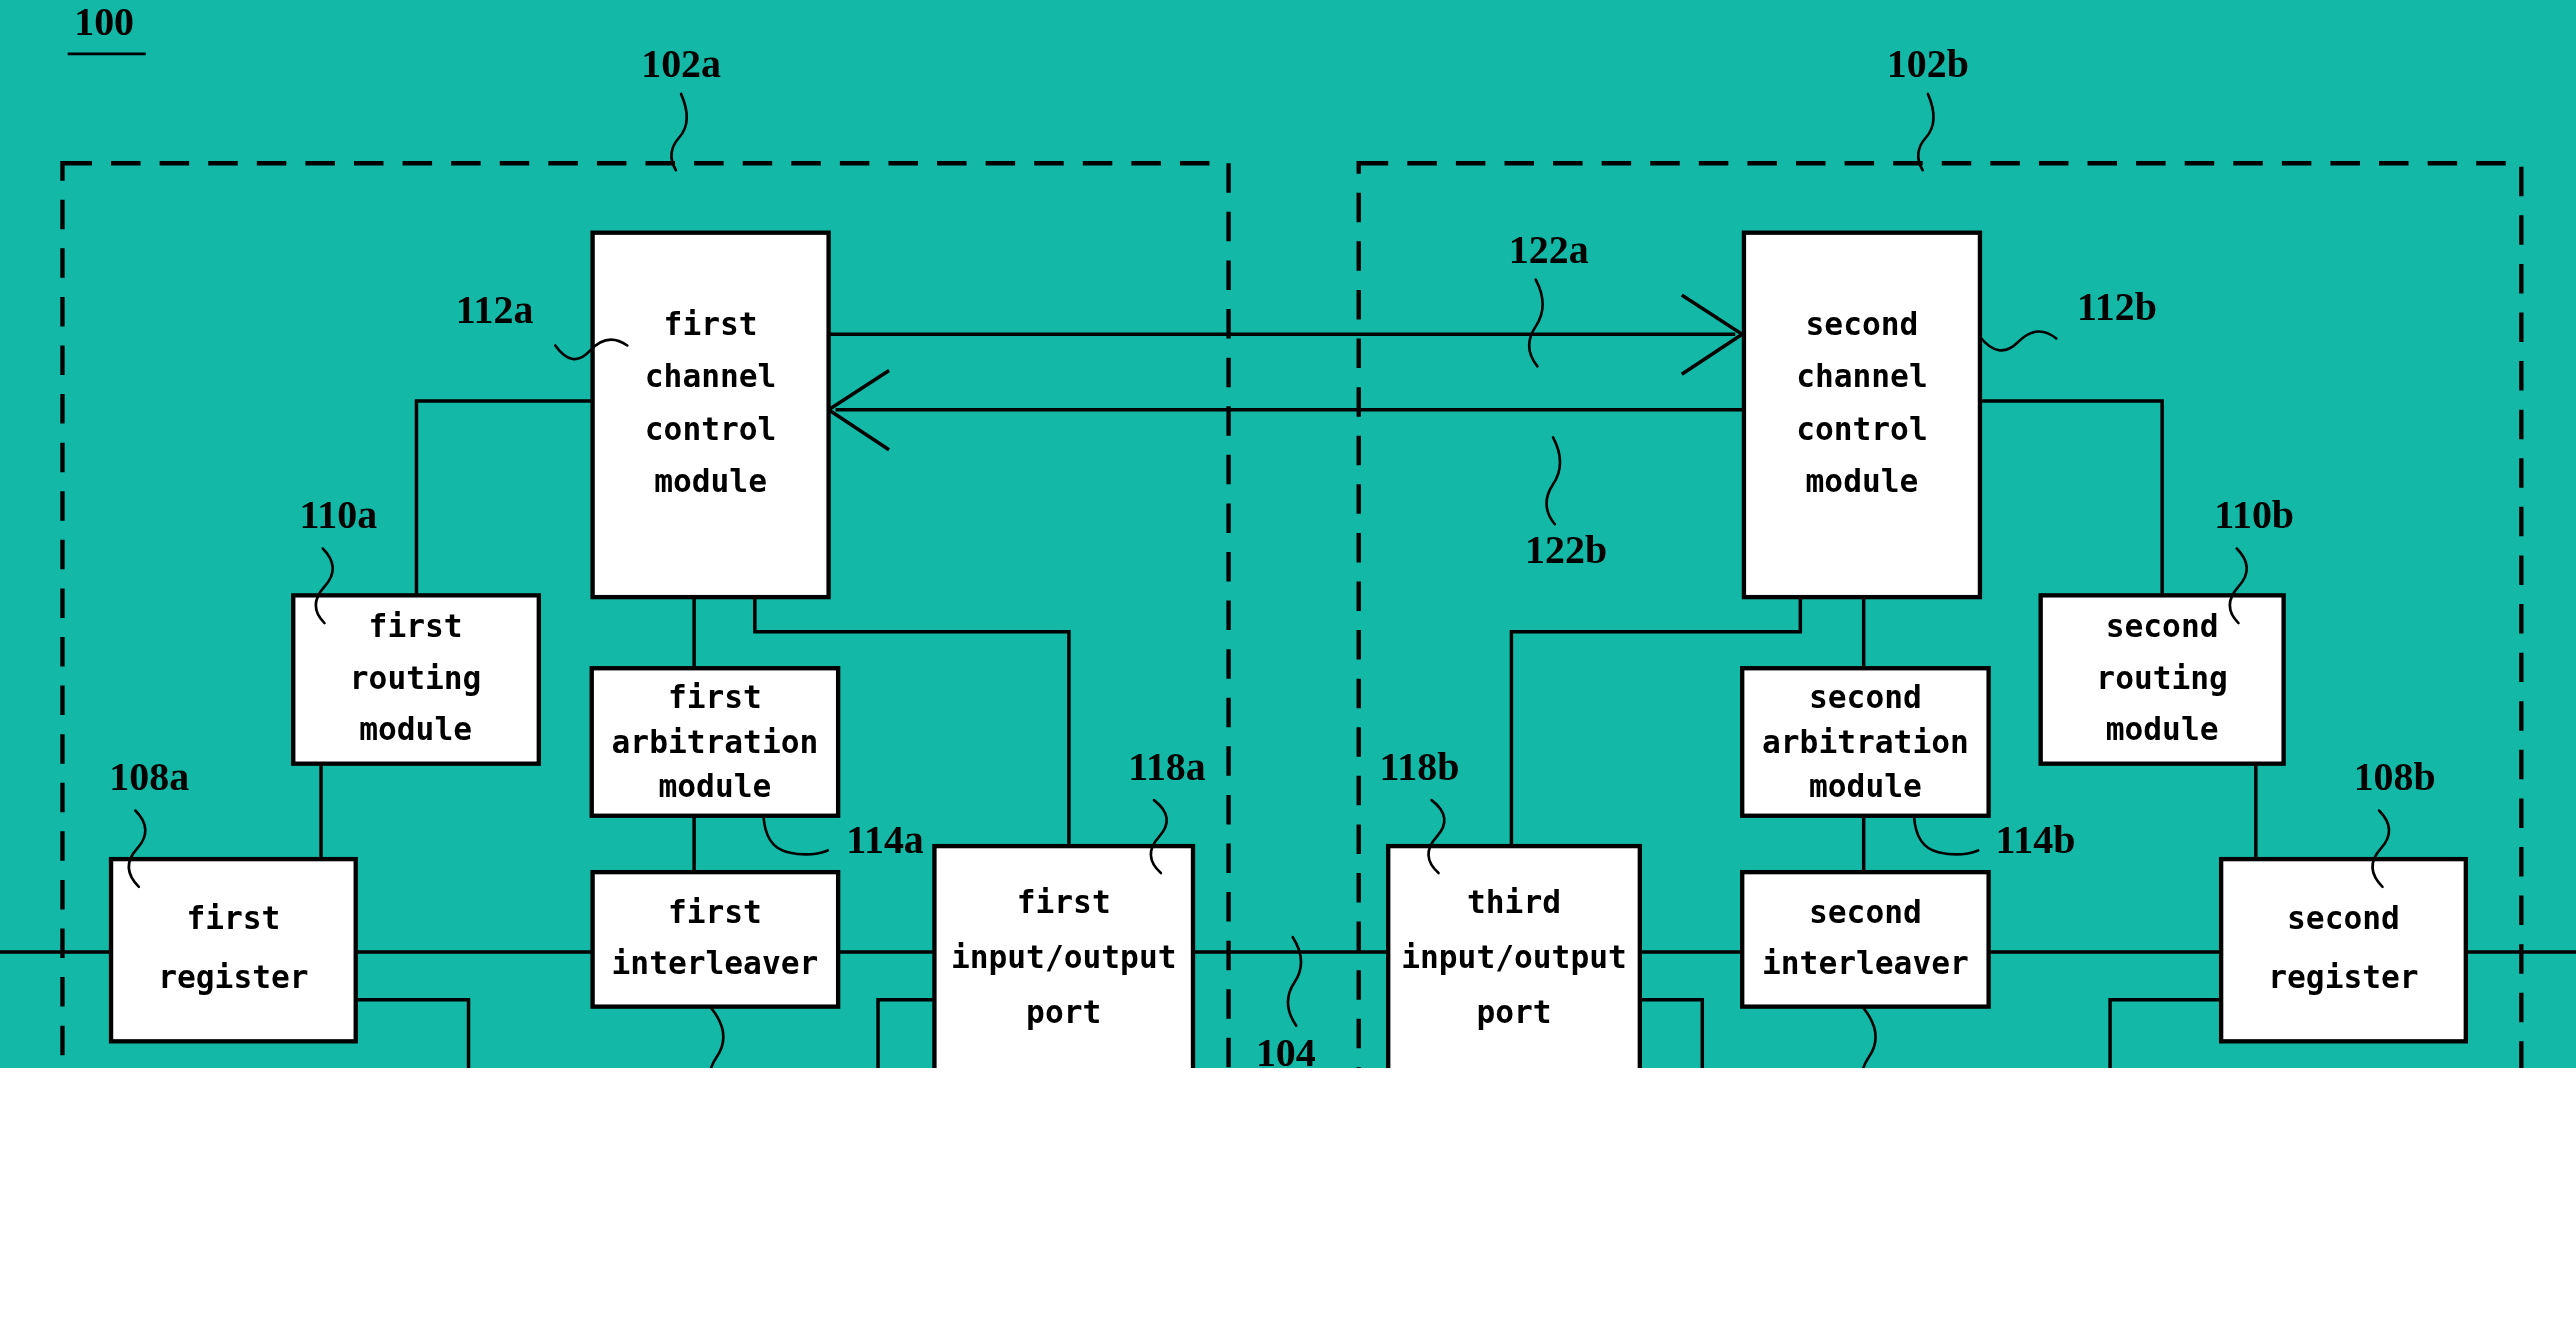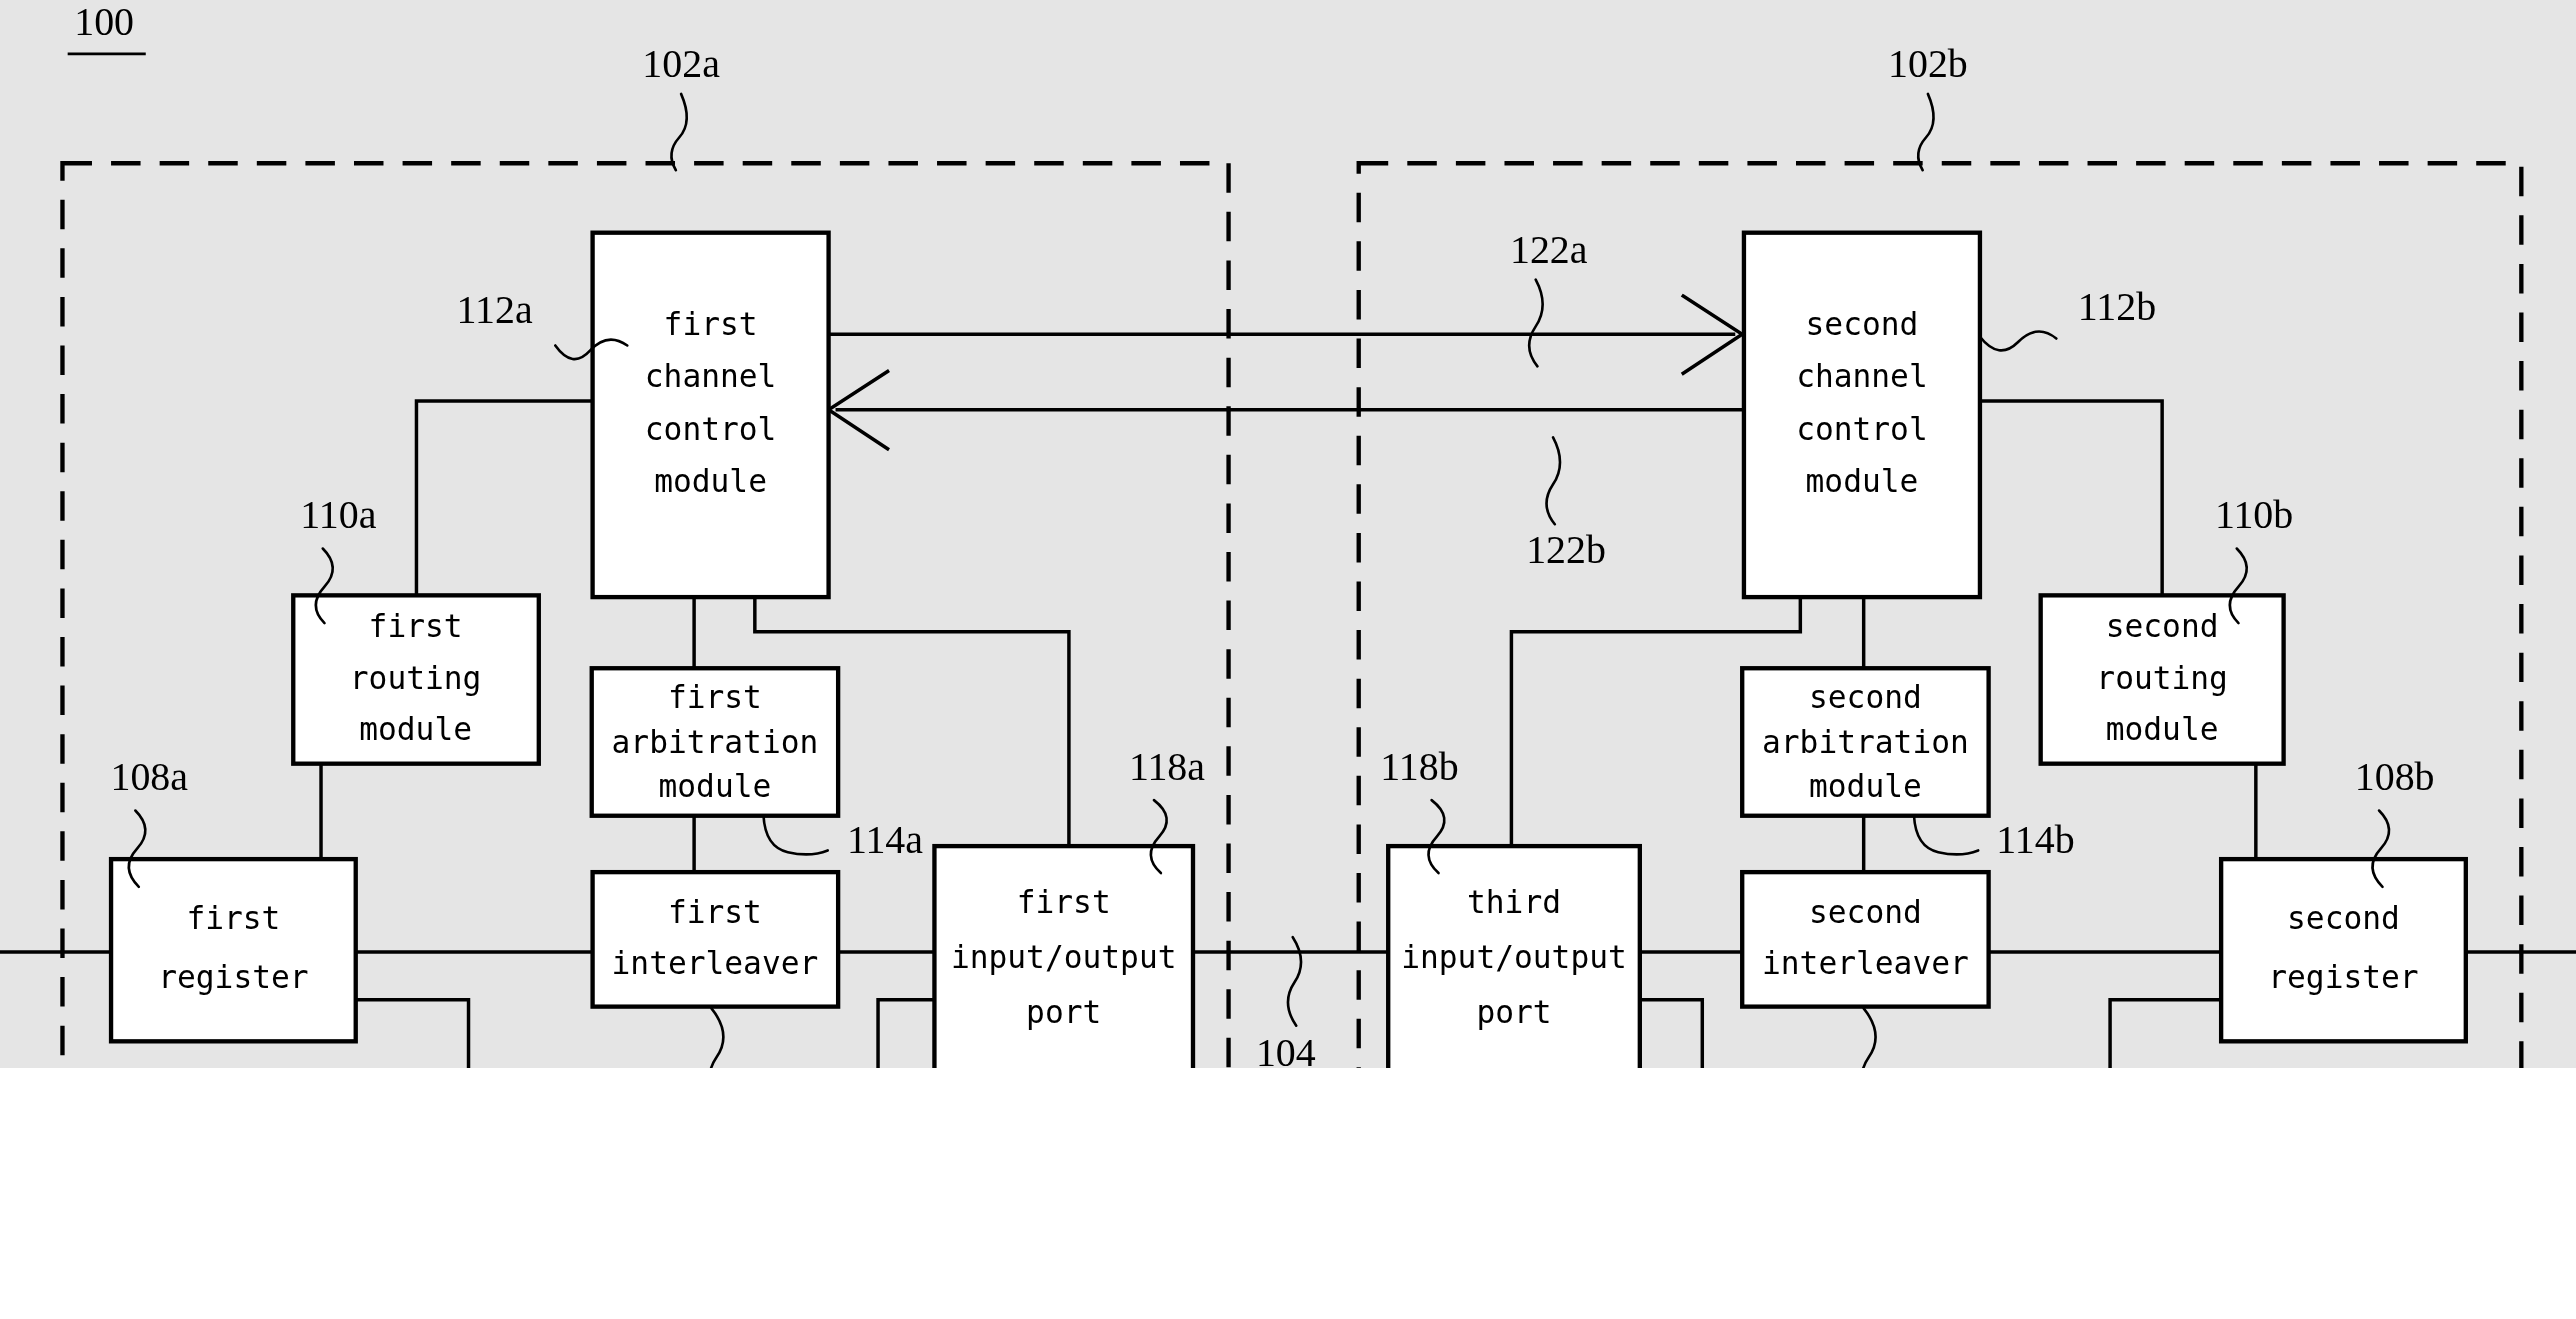--- a/index.html
+++ b/index.html
@@ -4,22 +4,23 @@
 <style>
   html, body {
     margin: 0;
     padding: 0;
     background: #ffffff;
   }
   #figure-root {
     position: relative;
     width: 2576px;
     height: 1068px;
-    background: #e5e5e5;
+    background: #14b8a6;
     font-family: "Liberation Serif", serif;
+    font-weight: bold;
   }
   svg#figure-svg {
     position: absolute;
     left: 0;
     top: 0;
     width: 2576px;
     height: 1320px;
     display: block;
   }
   .wire { stroke: #000000; stroke-width: 4; fill: none; stroke-linecap: square; }

